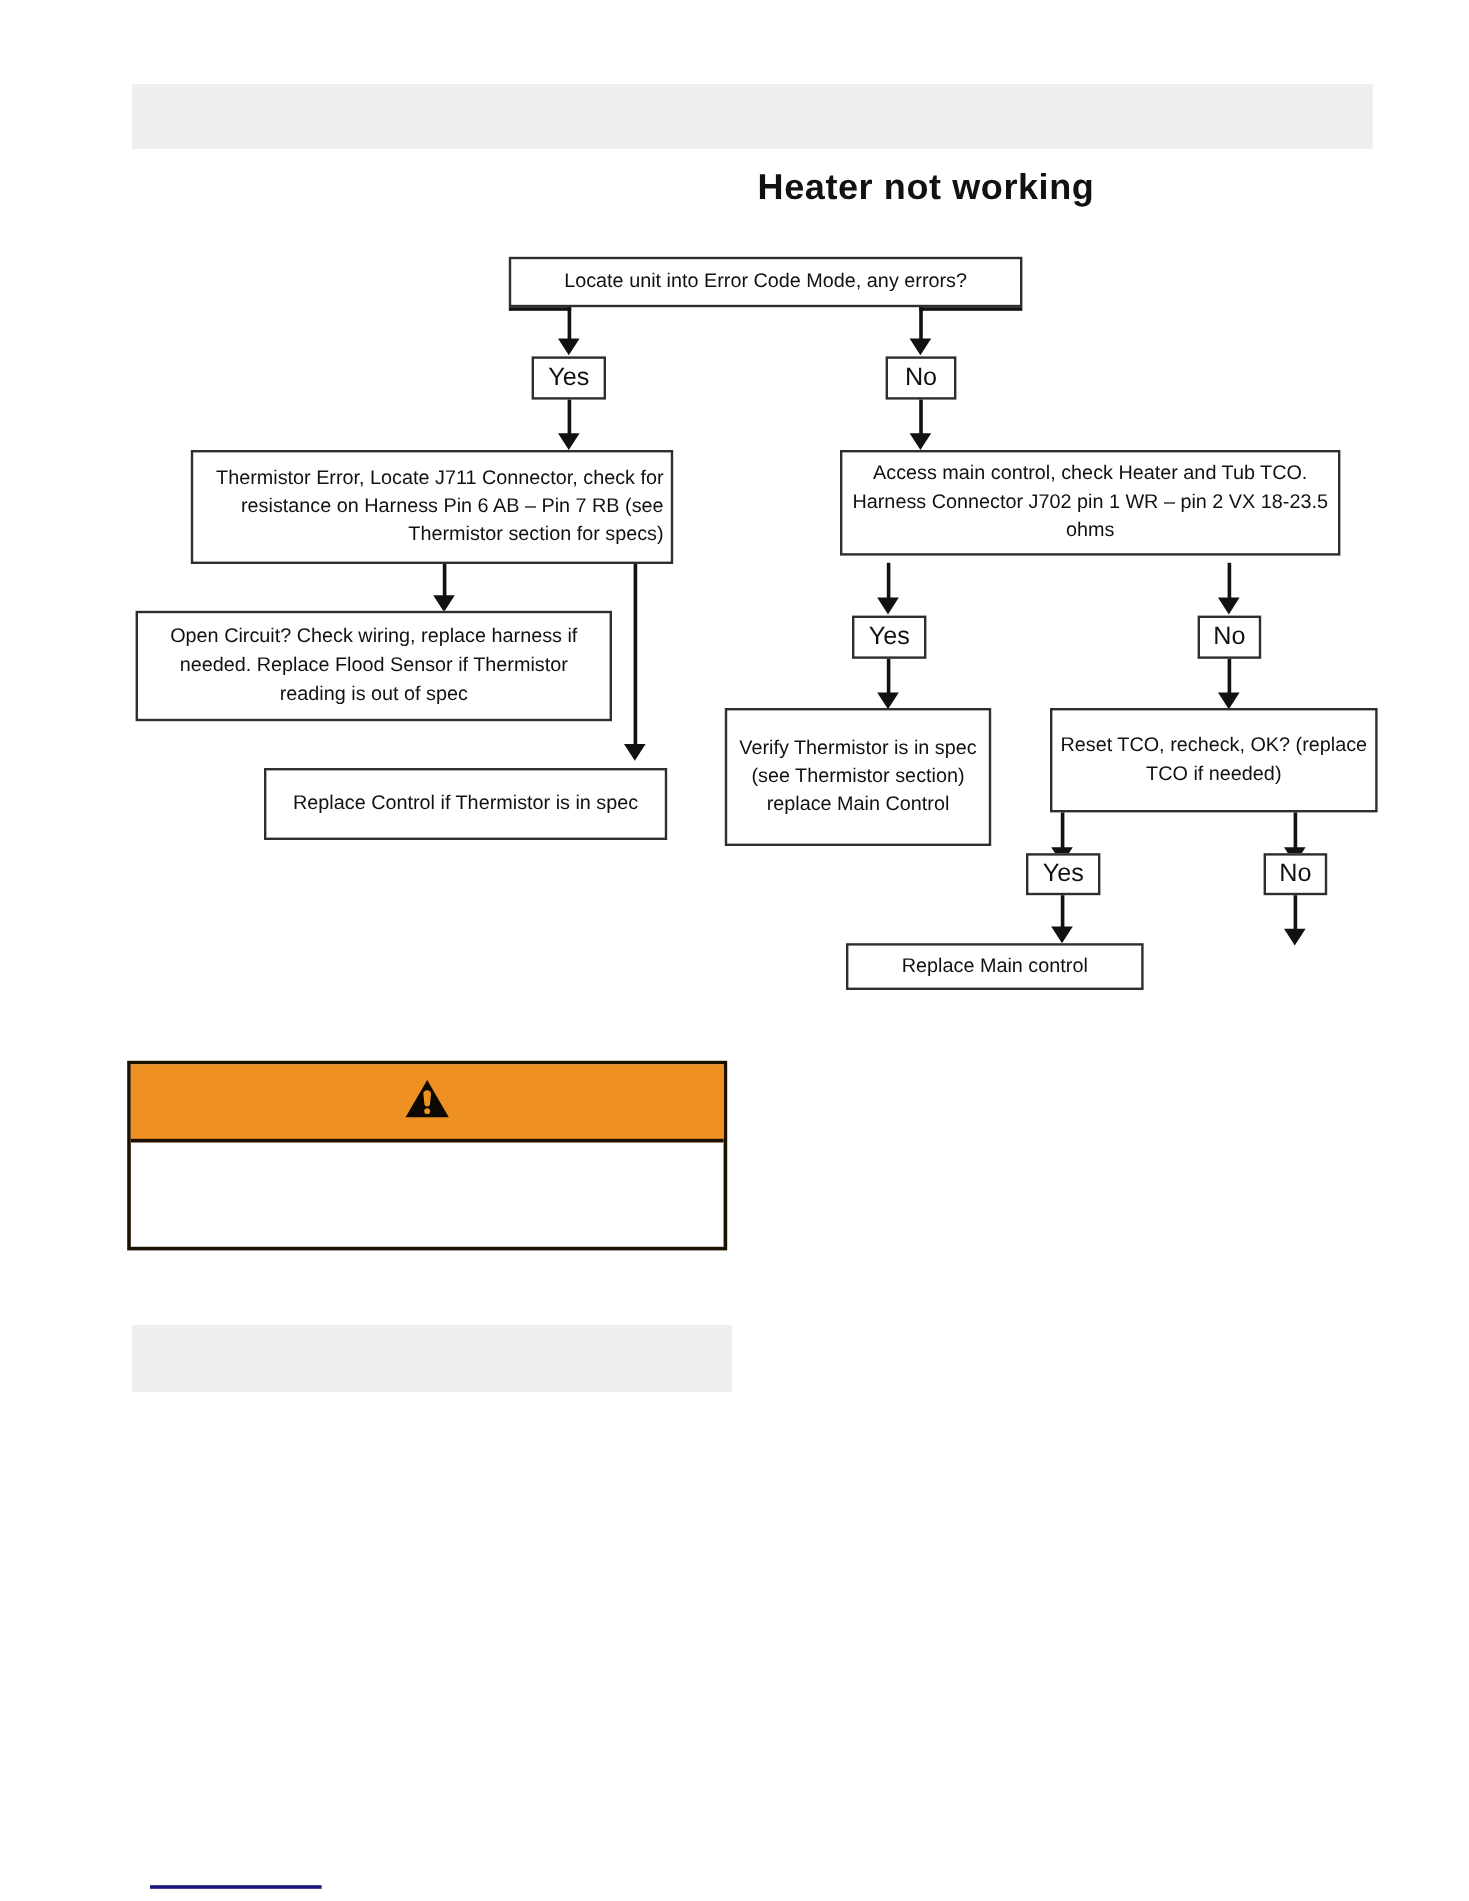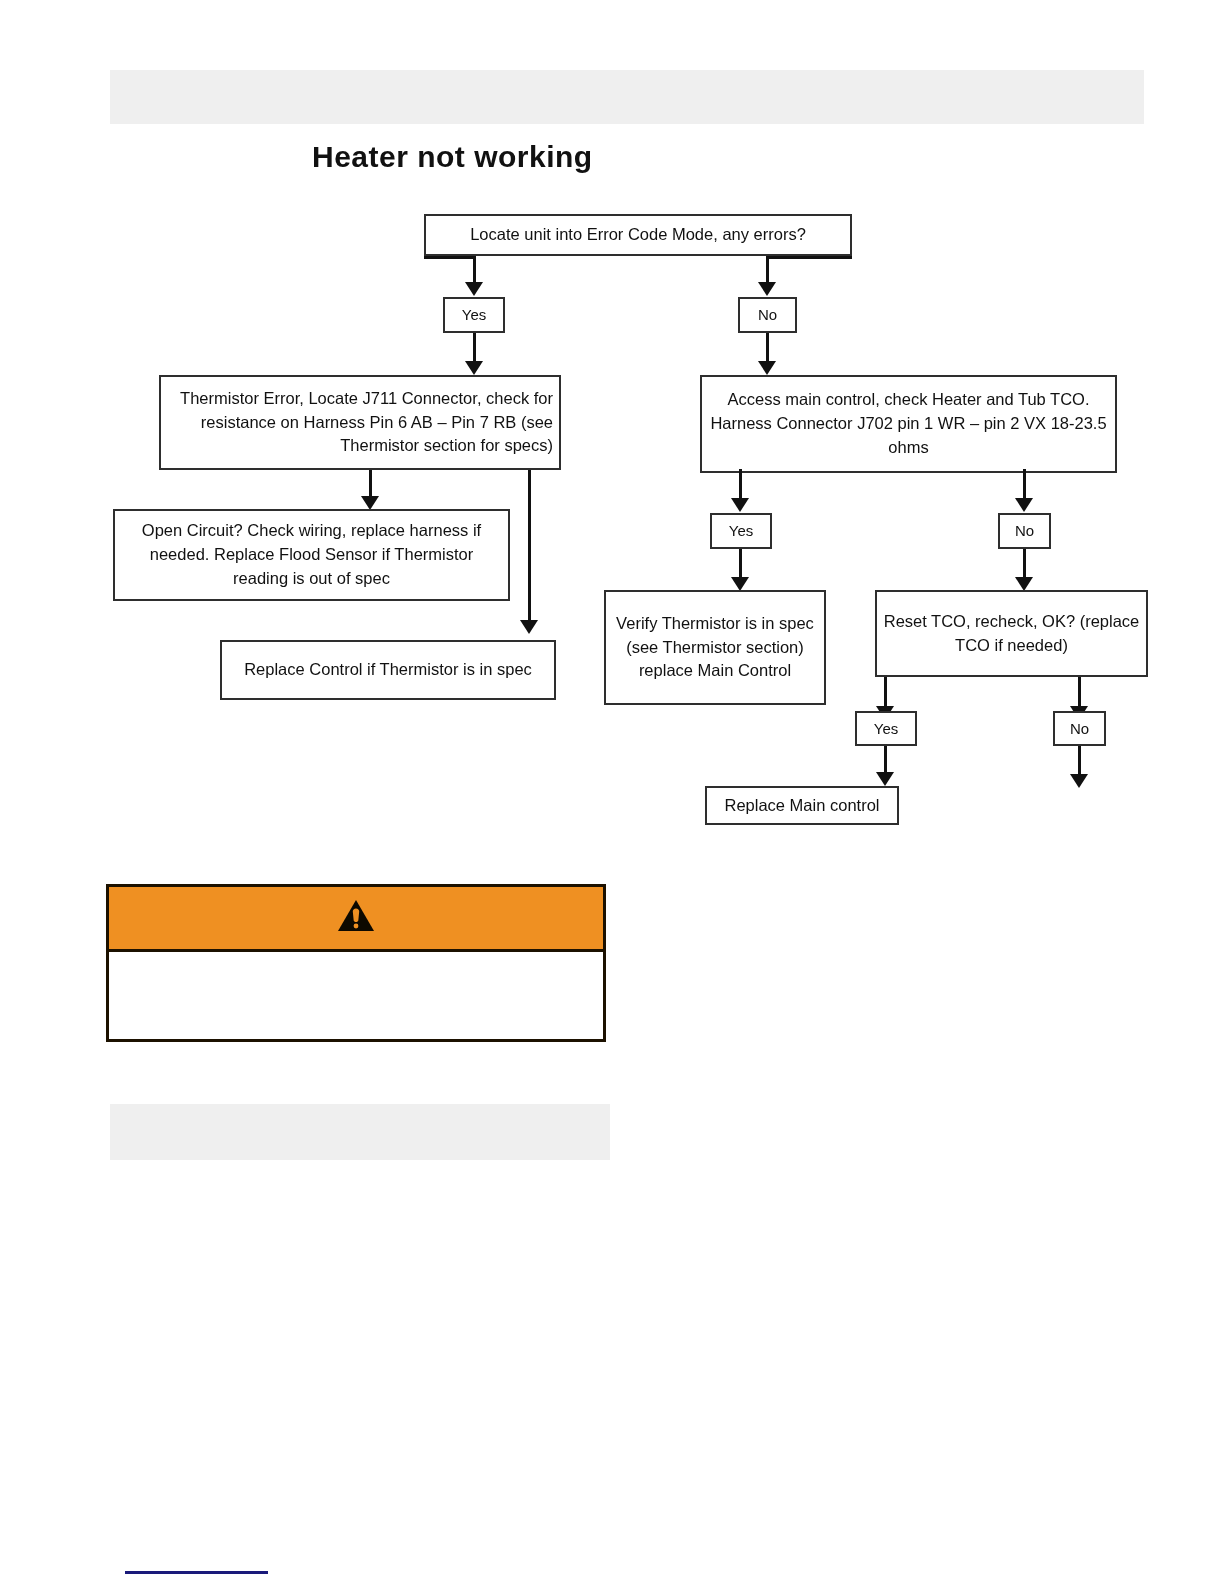--- a/index.html
+++ b/index.html
@@ -22,40 +22,40 @@
   
   .gray-bar {
     background: #efefef;
   }
 
   
   #chart-title {
     font-size: 30px;
     font-weight: bold;
     letter-spacing: 0.5px;
-    text-align: left;
+    text-align: right;
     color: #111111;
     white-space: nowrap;
   }
 
   
   .node {
     border: 2px solid #2e2e2e;
     background: #ffffff;
     display: flex;
     align-items: center;
     justify-content: center;
     text-align: center;
     font-size: 16.5px;
     line-height: 1.45;
     color: #111111;
     padding: 3px 6px;
   }
   .node.small {
-    font-size: 15px;
+    font-size: 21px;
     border-width: 2px;
   }
   .node .txt { display: block; width: 100%; }
 
   
   .vline {
     background: #111111;
     width: 3px;
   }
   .hline {
@@ -146,21 +146,21 @@
   <div class="abs arrowhead" style="left:520px; top:620px;"></div>
 
   <div class="abs node" style="left:113px; top:509px; width:397px; height:92px;align-items:center;">
     <span class="txt">Open Circuit? Check wiring, replace harness if needed.  Replace Flood Sensor if Thermistor reading is out of spec</span>
   </div>
 
   <div class="abs node" style="left:220px; top:640px; width:336px; height:60px;">
     <span class="txt">Replace Control if Thermistor is in spec</span>
   </div>
 
-  <div class="abs node" style="left:700px; top:375px; width:417px; height:98px;">
+  <div class="abs node" style="left:700px; top:375px; width:417px; height:88px;">
     <span class="txt">Access main control, check Heater and Tub TCO. Harness Connector J702   pin 1 WR – pin 2 VX     18-23.5 ohms</span>
   </div>
 
   <div class="abs vline" style="left:739px; top:469px; height:31px;"></div>
   <div class="abs arrowhead" style="left:731px; top:498px;"></div>
 
   <div class="abs vline" style="left:1023px; top:469px; height:31px;"></div>
   <div class="abs arrowhead" style="left:1015px; top:498px;"></div>
 
   <div class="abs node small" style="left:710px; top:513px; width:62px; height:36px;">
@@ -194,21 +194,21 @@
   </div>
   <div class="abs vline" style="left:884px; top:746px; height:28px;"></div>
   <div class="abs arrowhead" style="left:876px; top:772px;"></div>
 
   <div class="abs node small" style="left:1053px; top:711px; width:53px; height:35px;">
     <span class="txt">No</span>
   </div>
   <div class="abs vline" style="left:1078px; top:746px; height:30px;"></div>
   <div class="abs arrowhead" style="left:1070px; top:774px;"></div>
 
-  <div class="abs node" style="left:705px; top:786px; width:194px; height:39px;">
+  <div class="abs node" style="left:705px; top:786px; width:248px; height:39px;">
     <span class="txt">Replace Main control</span>
   </div>
 
 
 </div>
 
 <div class="abs" id="warning-block" style="left:106px; top:884px; width:500px; height:158px;">
   <div id="warning-header">
     <span class="warn-tri">
       <svg width="38" height="34" viewBox="0 0 38 34" aria-hidden="true">

